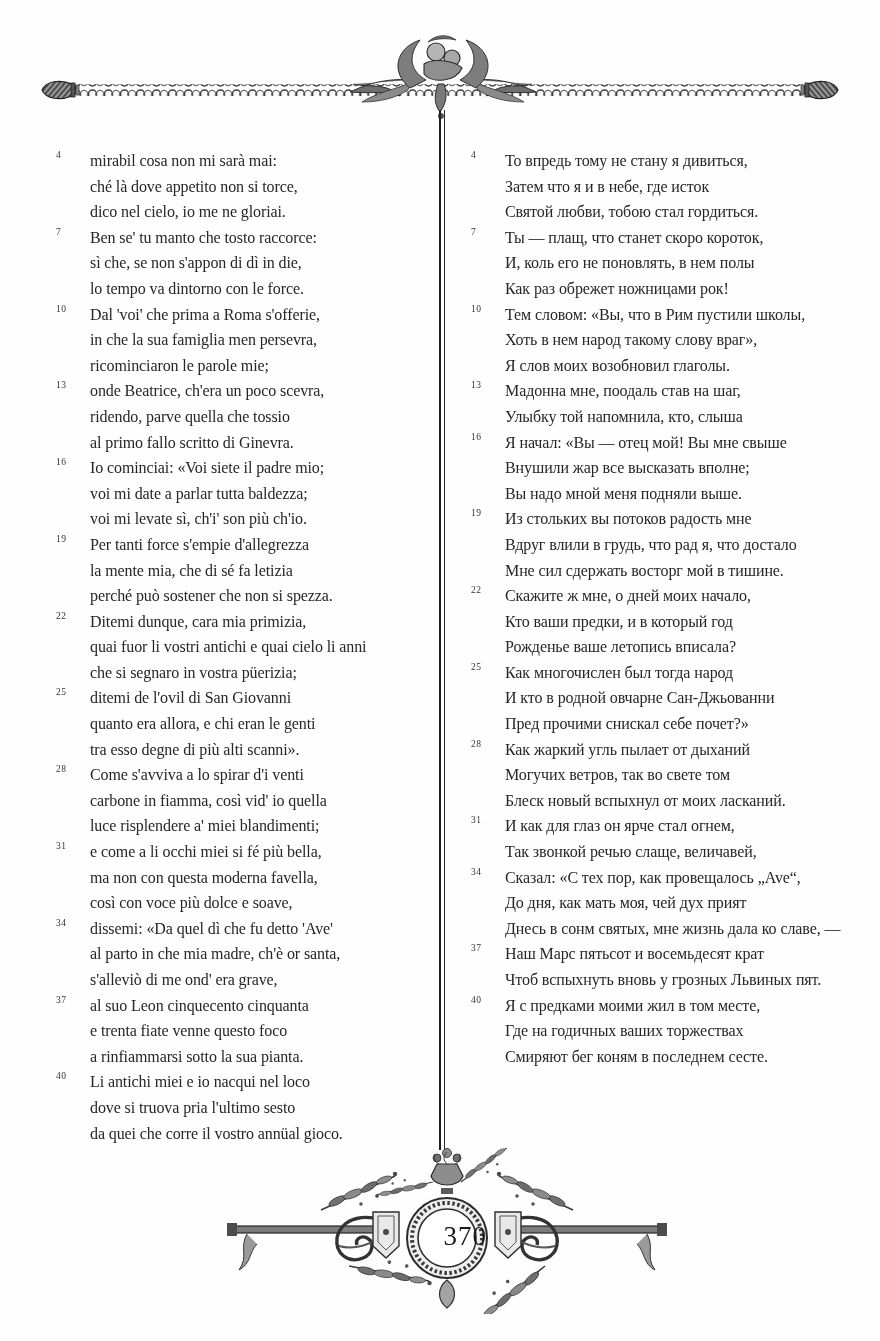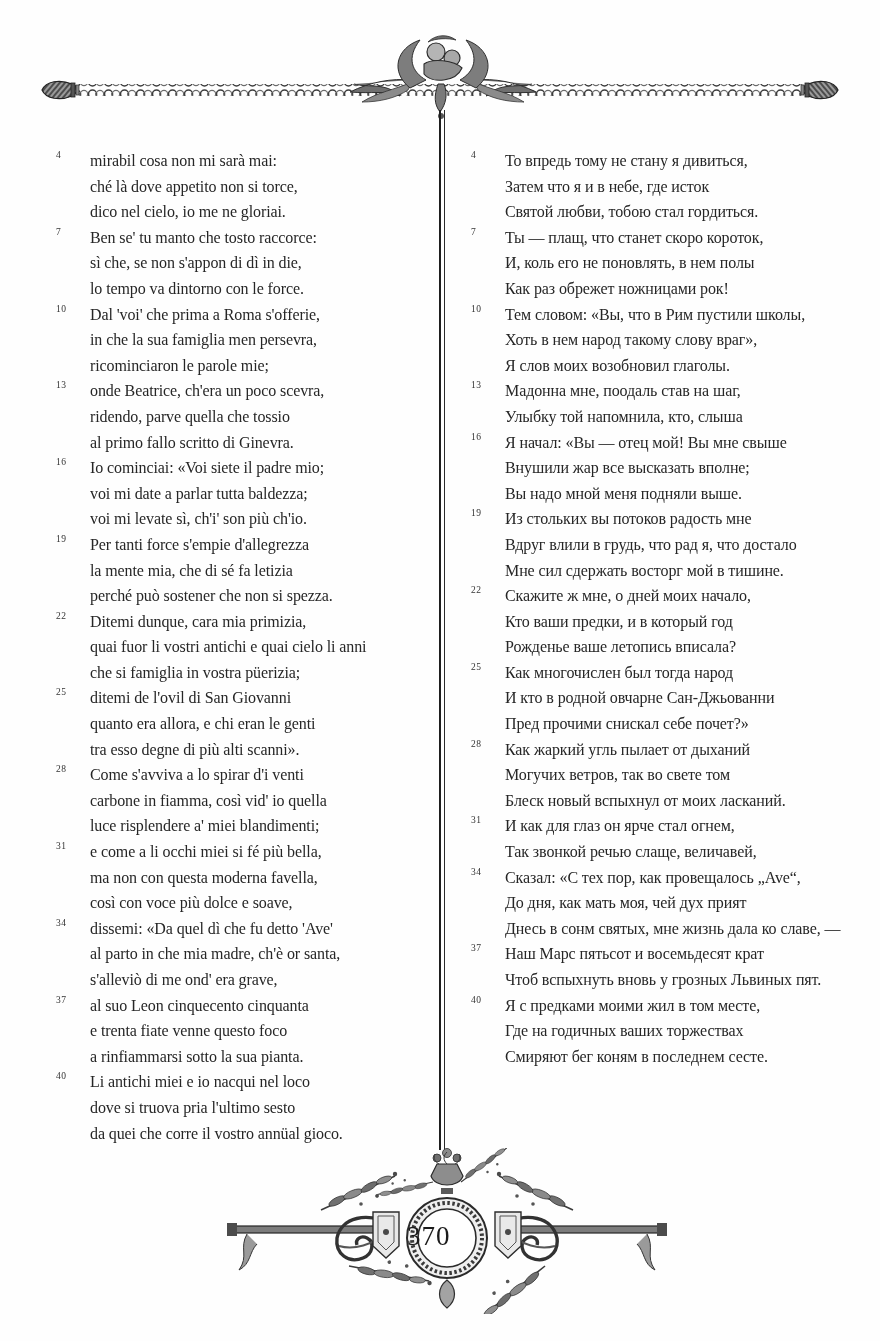--- a/index.html
+++ b/index.html
@@ -22,21 +22,21 @@
   .col-right{left:469px;width:402px;}
   .vline{position:relative;height:25.6px;line-height:25.6px;padding-left:36px;white-space:nowrap;}
   .tnum{
     position:absolute;left:2px;top:1px;font-size:9.5px;line-height:12px;
     color:#333;letter-spacing:0.5px;
   }
   .vtext{font-size:16px;letter-spacing:-0.1px;}
   
   .footer-orn{position:absolute;left:225px;top:1148px;width:444px;height:166px;}
   .page-number{
-    position:absolute;left:407px;top:1221px;width:80px;text-align:left;
+    position:absolute;left:407px;top:1221px;width:80px;text-align:right;
     font-size:27px;letter-spacing:1px;color:#1b1b1b;
   }
 </style>
 </head>
 <body>
 
 <div class="page">
 
   <svg class="header-orn" viewBox="0 0 800 92" xmlns="http://www.w3.org/2000/svg" aria-hidden="true">
     <defs>
@@ -96,21 +96,21 @@
         <div class="vline"><span class="tnum"></span><span class="vtext">ridendo, parve quella che tossio</span></div>
         <div class="vline"><span class="tnum"></span><span class="vtext">al primo fallo scritto di Ginevra.</span></div>
         <div class="vline"><span class="tnum">16</span><span class="vtext">Io cominciai: «Voi siete il padre mio;</span></div>
         <div class="vline"><span class="tnum"></span><span class="vtext">voi mi date a parlar tutta baldezza;</span></div>
         <div class="vline"><span class="tnum"></span><span class="vtext">voi mi levate sì, ch'i' son più ch'io.</span></div>
         <div class="vline"><span class="tnum">19</span><span class="vtext">Per tanti force s'empie d'allegrezza</span></div>
         <div class="vline"><span class="tnum"></span><span class="vtext">la mente mia, che di sé fa letizia</span></div>
         <div class="vline"><span class="tnum"></span><span class="vtext">perché può sostener che non si spezza.</span></div>
         <div class="vline"><span class="tnum">22</span><span class="vtext">Ditemi dunque, cara mia primizia,</span></div>
         <div class="vline"><span class="tnum"></span><span class="vtext">quai fuor li vostri antichi e quai cielo li anni</span></div>
-        <div class="vline"><span class="tnum"></span><span class="vtext">che si famiglia in vostra püerizia;</span></div>
+        <div class="vline"><span class="tnum"></span><span class="vtext">che si segnaro in vostra püerizia;</span></div>
         <div class="vline"><span class="tnum">25</span><span class="vtext">ditemi de l'ovil di San Giovanni</span></div>
         <div class="vline"><span class="tnum"></span><span class="vtext">quanto era allora, e chi eran le genti</span></div>
         <div class="vline"><span class="tnum"></span><span class="vtext">tra esso degne di più alti scanni».</span></div>
         <div class="vline"><span class="tnum">28</span><span class="vtext">Come s'avviva a lo spirar d'i venti</span></div>
         <div class="vline"><span class="tnum"></span><span class="vtext">carbone in fiamma, così vid' io quella</span></div>
         <div class="vline"><span class="tnum"></span><span class="vtext">luce risplendere a' miei blandimenti;</span></div>
         <div class="vline"><span class="tnum">31</span><span class="vtext">e come a li occhi miei si fé più bella,</span></div>
         <div class="vline"><span class="tnum"></span><span class="vtext">ma non con questa moderna favella,</span></div>
         <div class="vline"><span class="tnum"></span><span class="vtext">così con voce più dolce e soave,</span></div>
         <div class="vline"><span class="tnum">34</span><span class="vtext">dissemi: «Da quel dì che fu detto 'Ave'</span></div>

